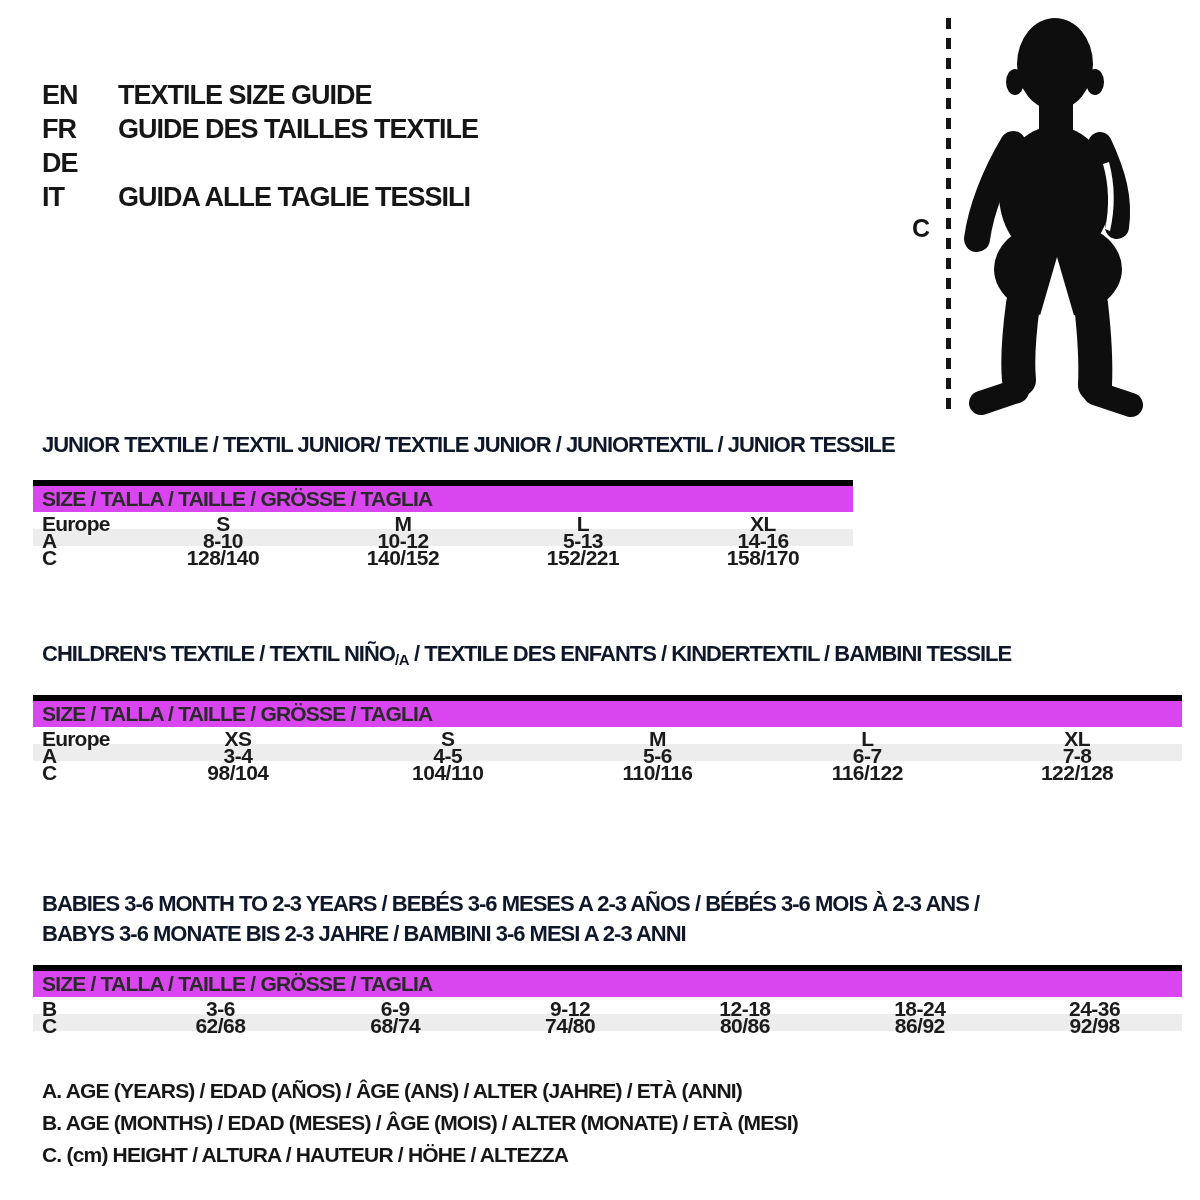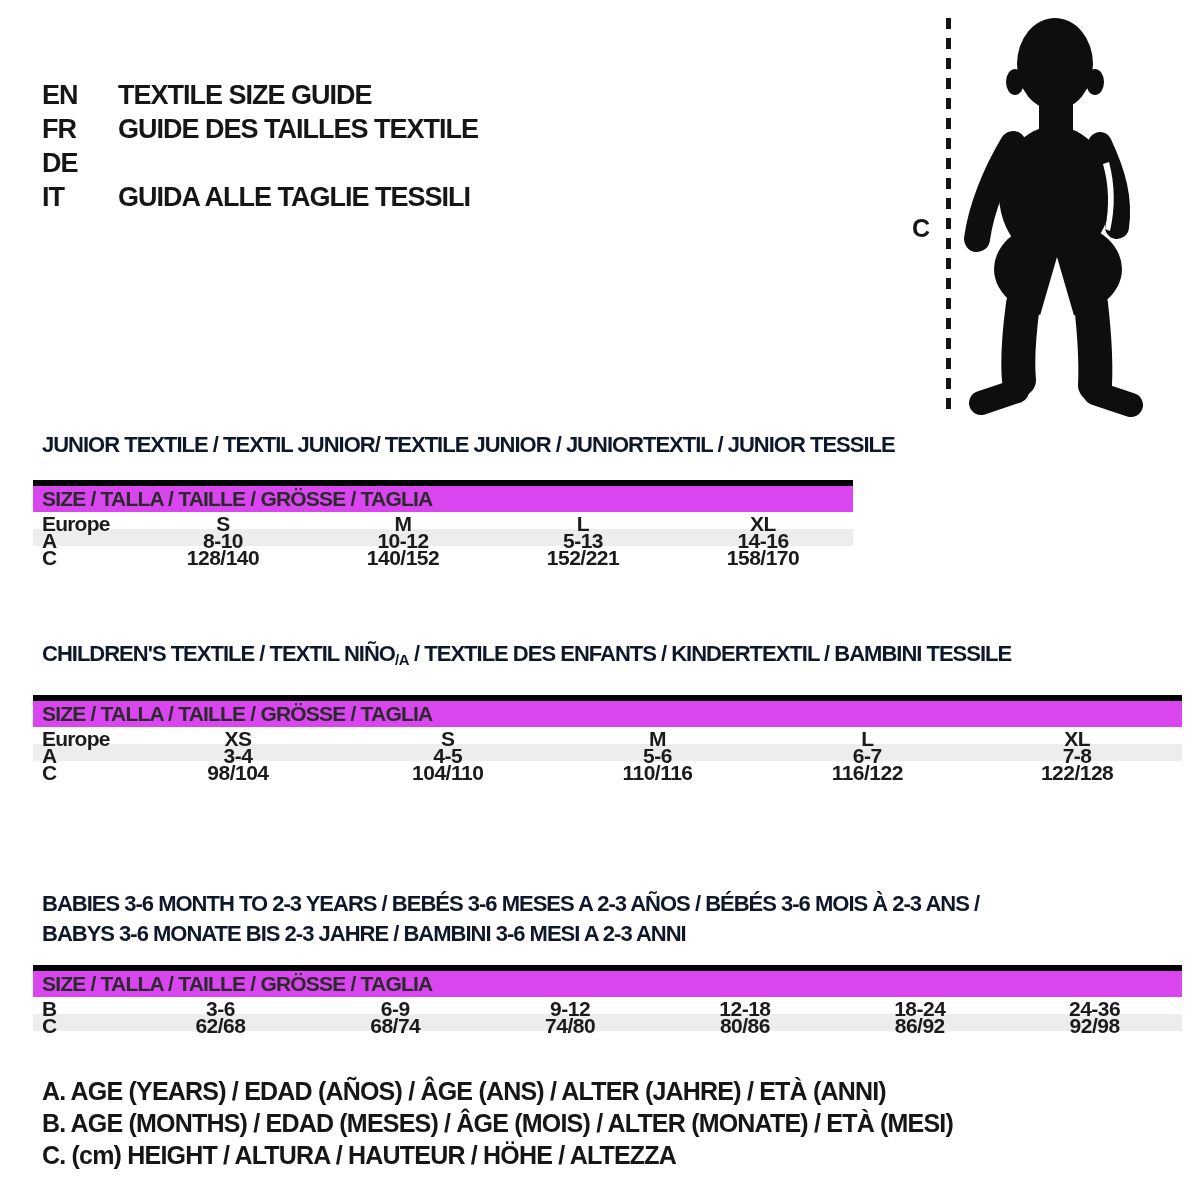--- a/index.html
+++ b/index.html
@@ -46,21 +46,21 @@
     padding-left:9px;font-size:21px;font-weight:bold;letter-spacing:-0.8px;color:#1b1b1b;
   }
   .tcell{
     text-align:center;font-size:21px;font-weight:bold;letter-spacing:-0.5px;color:#1b1b1b;
   }
   .heading-two-line .section-heading{line-height:30px;}
 
   
   .legend{position:absolute;left:42px;top:1075px;}
   .legend-line{
-    font-size:25px;font-weight:bold;letter-spacing:-0.8px;line-height:32px;
+    font-size:21px;font-weight:bold;letter-spacing:-0.8px;line-height:32px;
     white-space:nowrap;color:#161616;
   }
 </style>
 </head>
 <body>
 
 <div class="lang-block">
   <div class="lang-row">
     <span class="lang-code">EN</span>
     <span class="lang-title">TEXTILE SIZE GUIDE</span>

